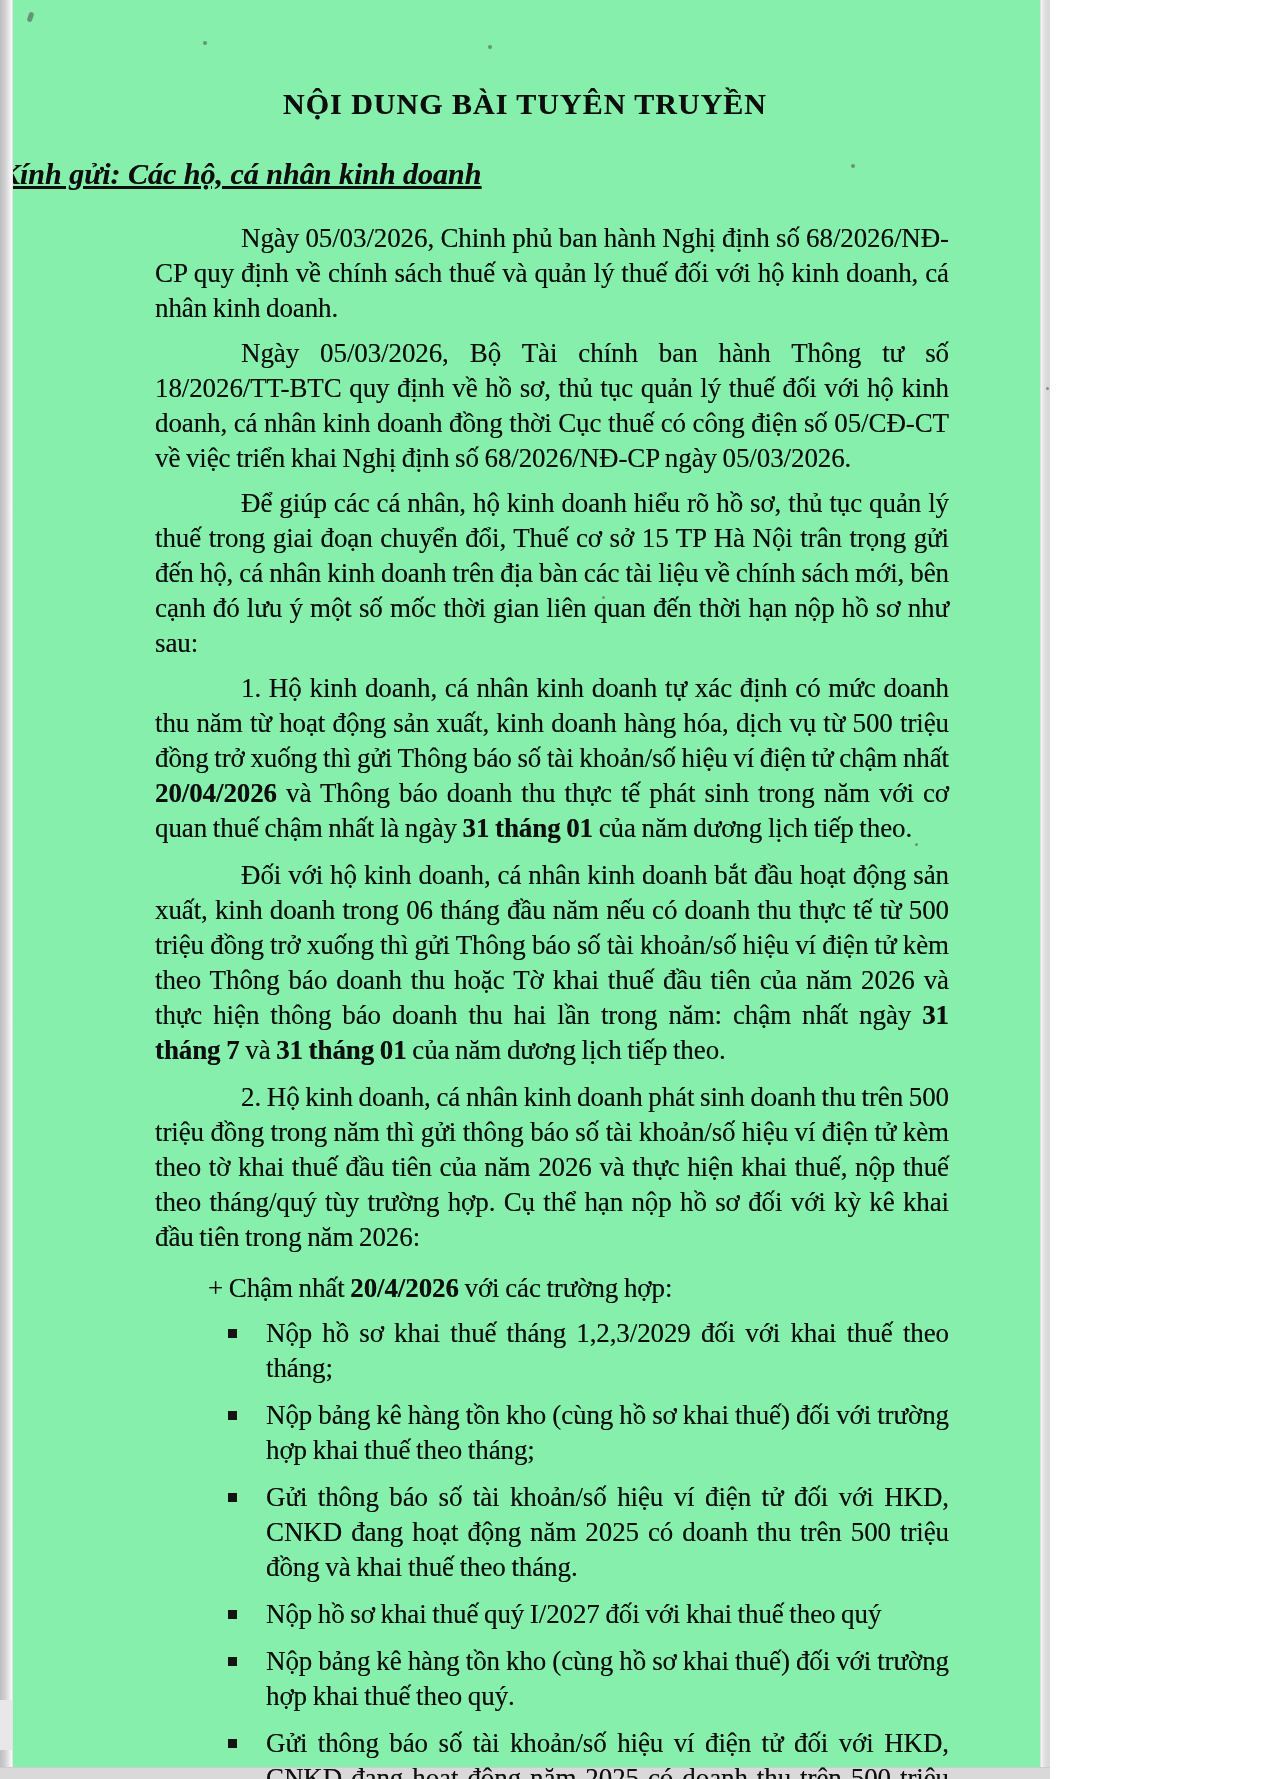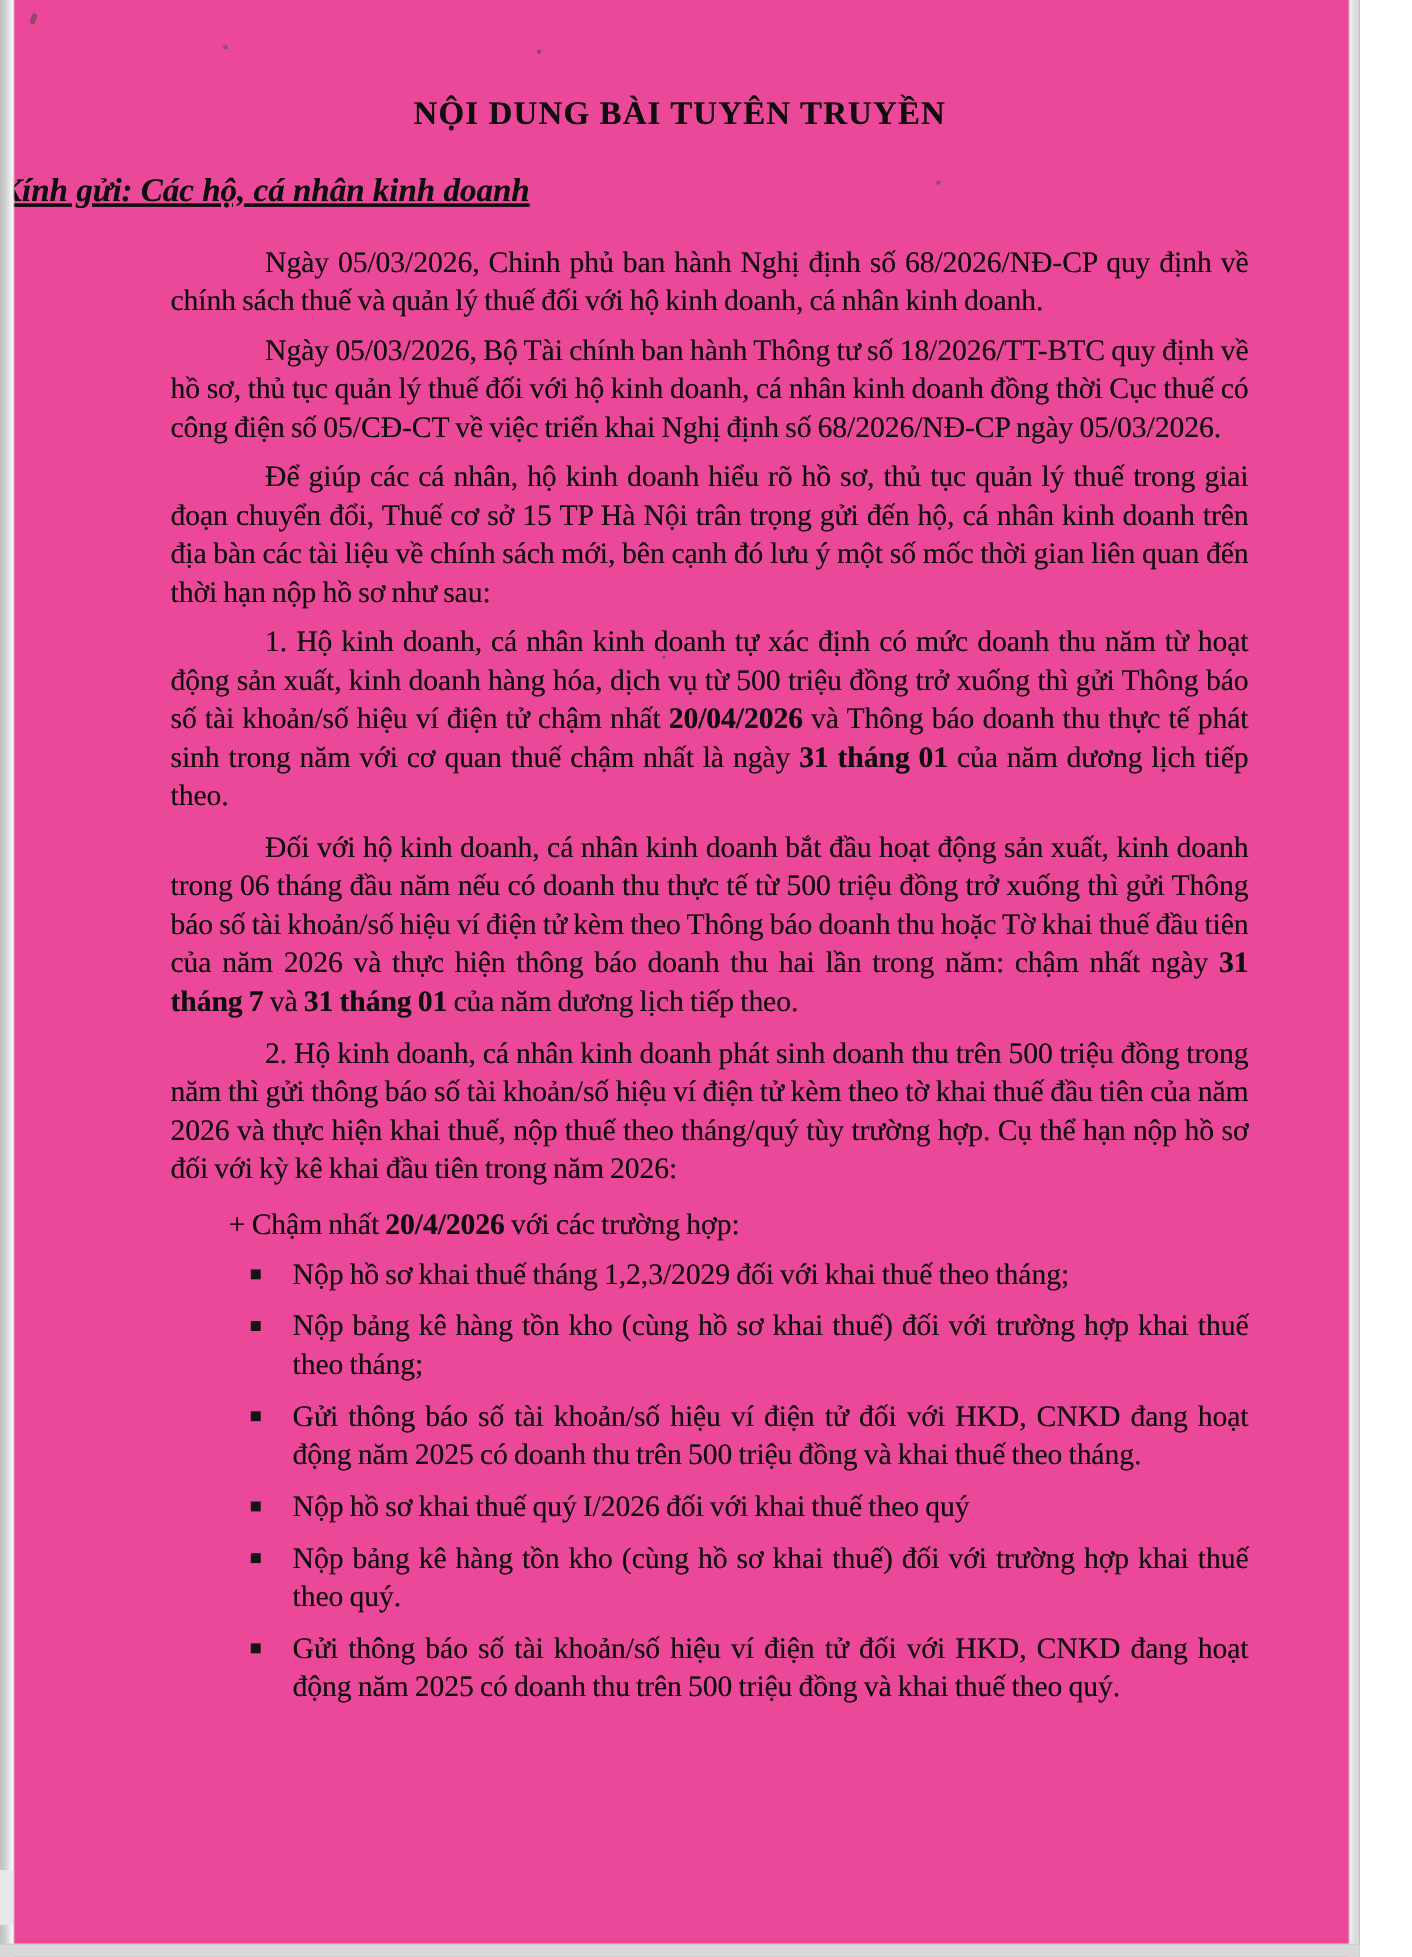--- a/index.html
+++ b/index.html
@@ -1,19 +1,19 @@
 <!DOCTYPE html>
 <html lang="vi"><head>
 <meta charset="utf-8">
 <style>
   html,body{margin:0;padding:0;background:#ffffff;}
   .page{
     position:relative;
-    width:1236px;height:1779px;
-    background:#ec4899;
+    width:1050px;height:1779px;
+    background:#86efac;
     overflow:hidden;
     font-family:"Liberation Serif","DejaVu Serif",serif;
     color:#0e0e0e;
     text-shadow:0 0 .5px rgba(0,0,0,.5);
   }
   
   .edge-left{
     position:absolute;left:0;top:0;width:12px;height:1779px;
     background:linear-gradient(90deg,#bfbfbf 0%,#cfcfcf 40%,#e9e9e9 75%,#fbfbfb 100%);
     border-right:1px solid #e3e3e3;
@@ -117,19 +117,19 @@
     <div class="plus-header"><span>+ Chậm nhất </span><b>20/4/2026</b><span> với các trường hợp:</span></div>
 
     <ul class="bullets">
       <li><span class="sq"></span><span>Nộp hồ sơ khai thuế tháng 1,2,3/2029 đối với khai thuế theo tháng;</span></li>
       <li><span class="sq"></span><span>Nộp bảng kê hàng tồn kho (cùng hồ sơ khai thuế) đối với trường hợp khai thuế theo tháng;</span></li>
       <li><span class="sq"></span><span>Gửi thông báo số tài khoản/số hiệu ví điện tử đối với HKD, CNKD đang hoạt động năm 2025 có doanh thu trên 500 triệu đồng và khai thuế theo tháng.</span></li>
     </ul>
 
 
     <ul class="bullets">
-      <li><span class="sq"></span><span>Nộp hồ sơ khai thuế quý I/2026 đối với khai thuế theo quý</span></li>
+      <li><span class="sq"></span><span>Nộp hồ sơ khai thuế quý I/2027 đối với khai thuế theo quý</span></li>
       <li><span class="sq"></span><span>Nộp bảng kê hàng tồn kho (cùng hồ sơ khai thuế) đối với trường hợp khai thuế theo quý.</span></li>
       <li><span class="sq"></span><span>Gửi thông báo số tài khoản/số hiệu ví điện tử đối với HKD, CNKD đang hoạt động năm 2025 có doanh thu trên 500 triệu đồng và khai thuế theo quý.</span></li>
     </ul>
 
   </div>
 </div>
 
 </body></html>

